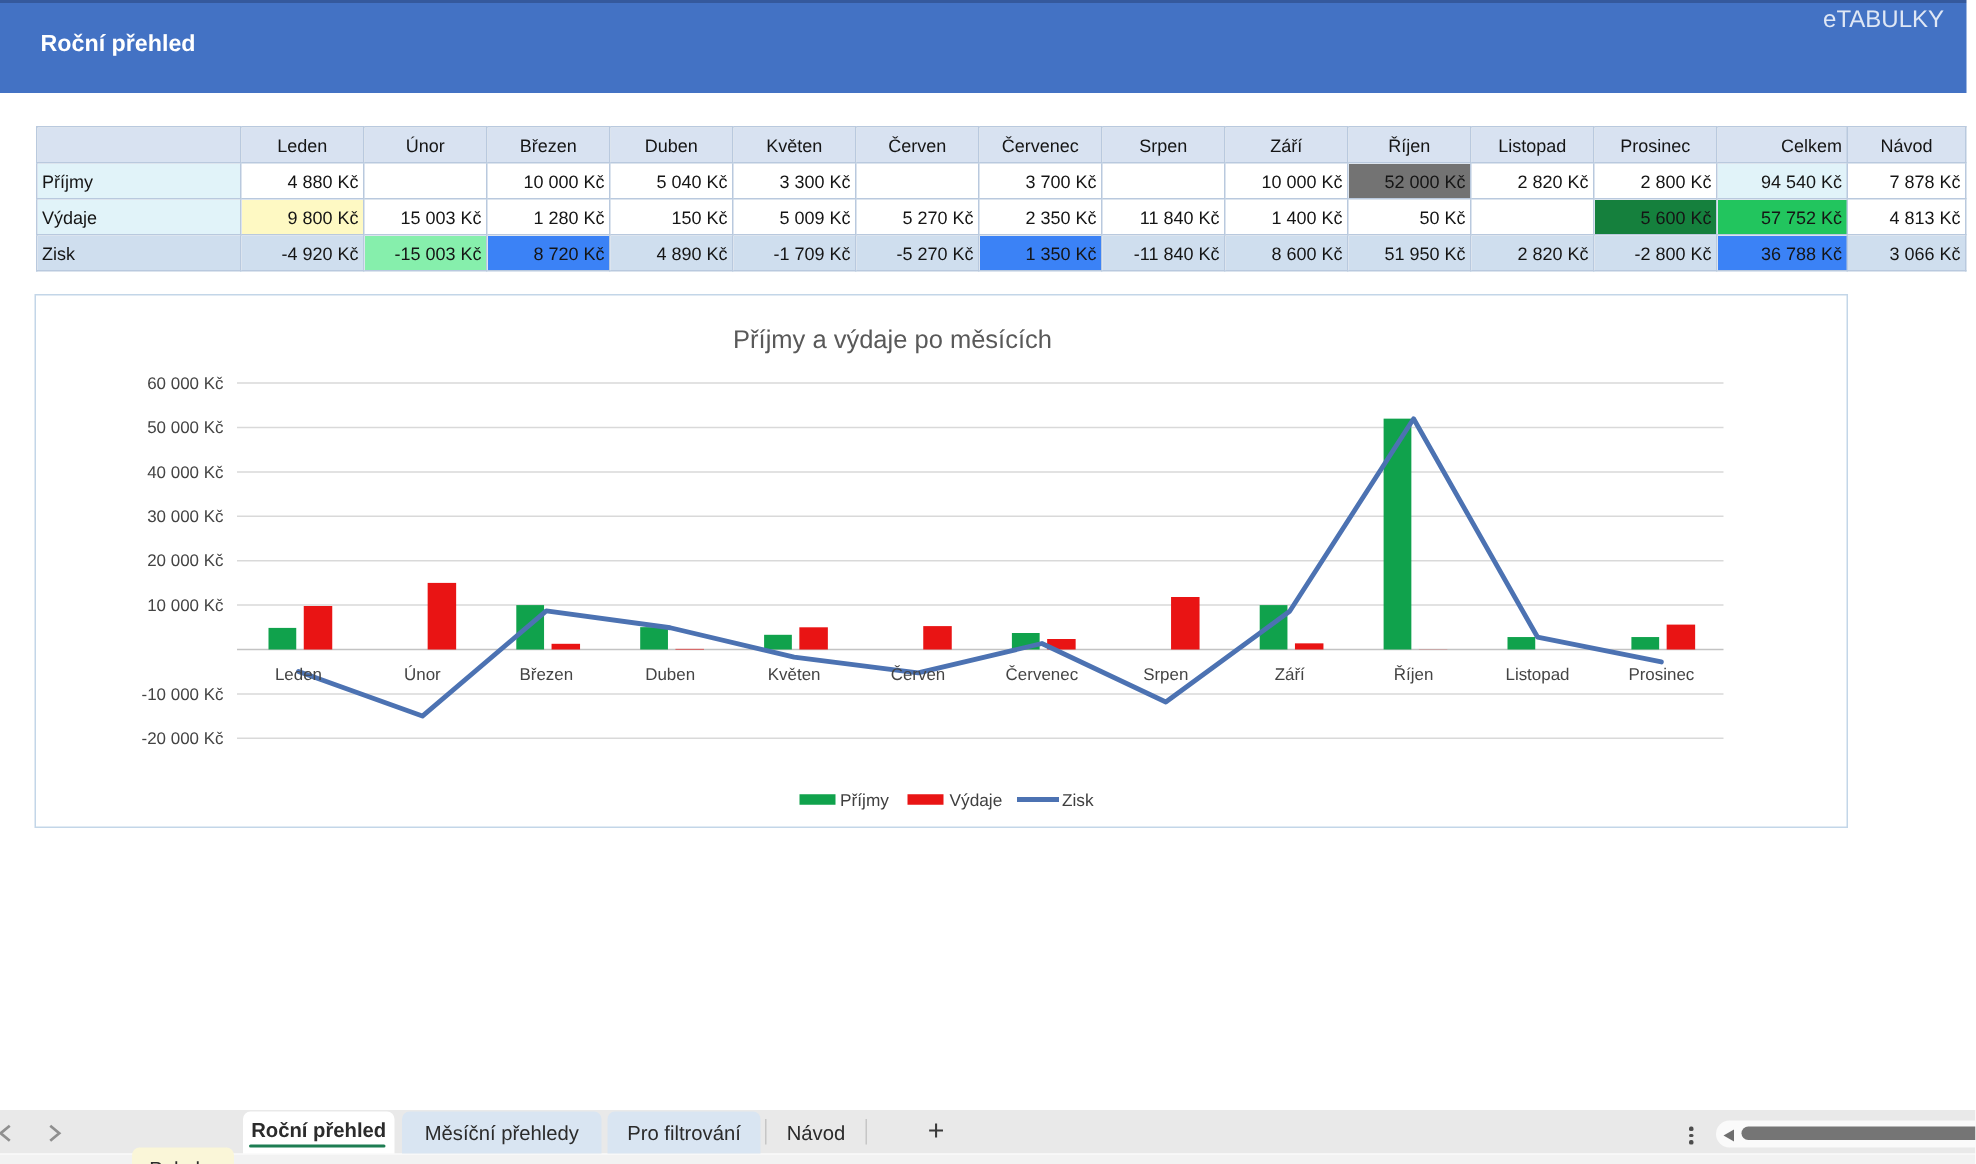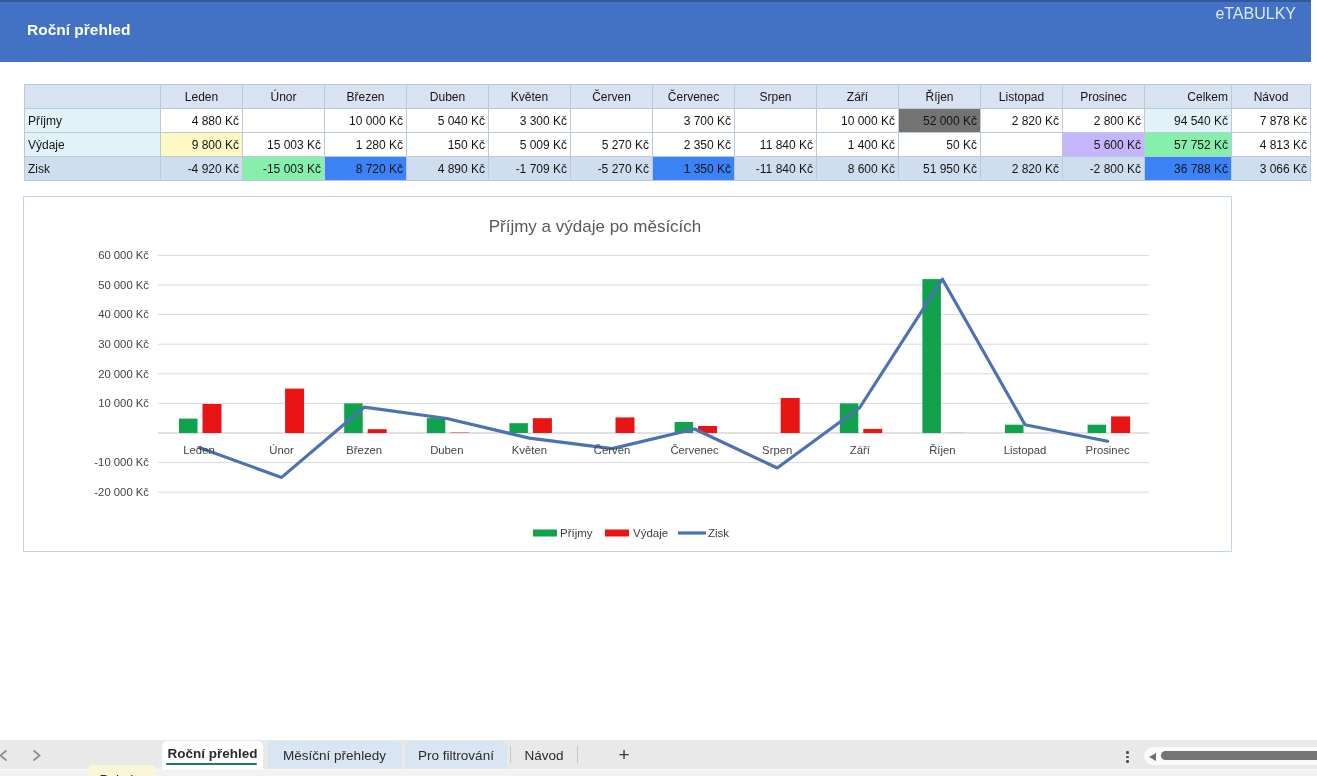--- a/index.html
+++ b/index.html
@@ -73,22 +73,22 @@
         <td style="background:#fff">15&nbsp;003&nbsp;Kč</td>
         <td style="background:#fff">1&nbsp;280&nbsp;Kč</td>
         <td style="background:#fff">150&nbsp;Kč</td>
         <td style="background:#fff">5&nbsp;009&nbsp;Kč</td>
         <td style="background:#fff">5&nbsp;270&nbsp;Kč</td>
         <td style="background:#fff">2&nbsp;350&nbsp;Kč</td>
         <td style="background:#fff">11&nbsp;840&nbsp;Kč</td>
         <td style="background:#fff">1&nbsp;400&nbsp;Kč</td>
         <td style="background:#fff">50&nbsp;Kč</td>
         <td style="background:#fff"></td>
-        <td style="background:#c4b5fd">5&nbsp;600&nbsp;Kč</td>
-        <td style="background:#86efac">57&nbsp;752&nbsp;Kč</td>
+        <td style="background:#15803d">5&nbsp;600&nbsp;Kč</td>
+        <td style="background:#22c55e">57&nbsp;752&nbsp;Kč</td>
         <td style="background:#fff">4&nbsp;813&nbsp;Kč</td>
       </tr>
       <tr>
         <td style="background:#cfdeee;text-align:left">Zisk</td>
         <td style="background:#cfdeee">-4&nbsp;920&nbsp;Kč</td>
         <td style="background:#86efac">-15&nbsp;003&nbsp;Kč</td>
         <td style="background:#3b82f6">8&nbsp;720&nbsp;Kč</td>
         <td style="background:#cfdeee">4&nbsp;890&nbsp;Kč</td>
         <td style="background:#cfdeee">-1&nbsp;709&nbsp;Kč</td>
         <td style="background:#cfdeee">-5&nbsp;270&nbsp;Kč</td>

